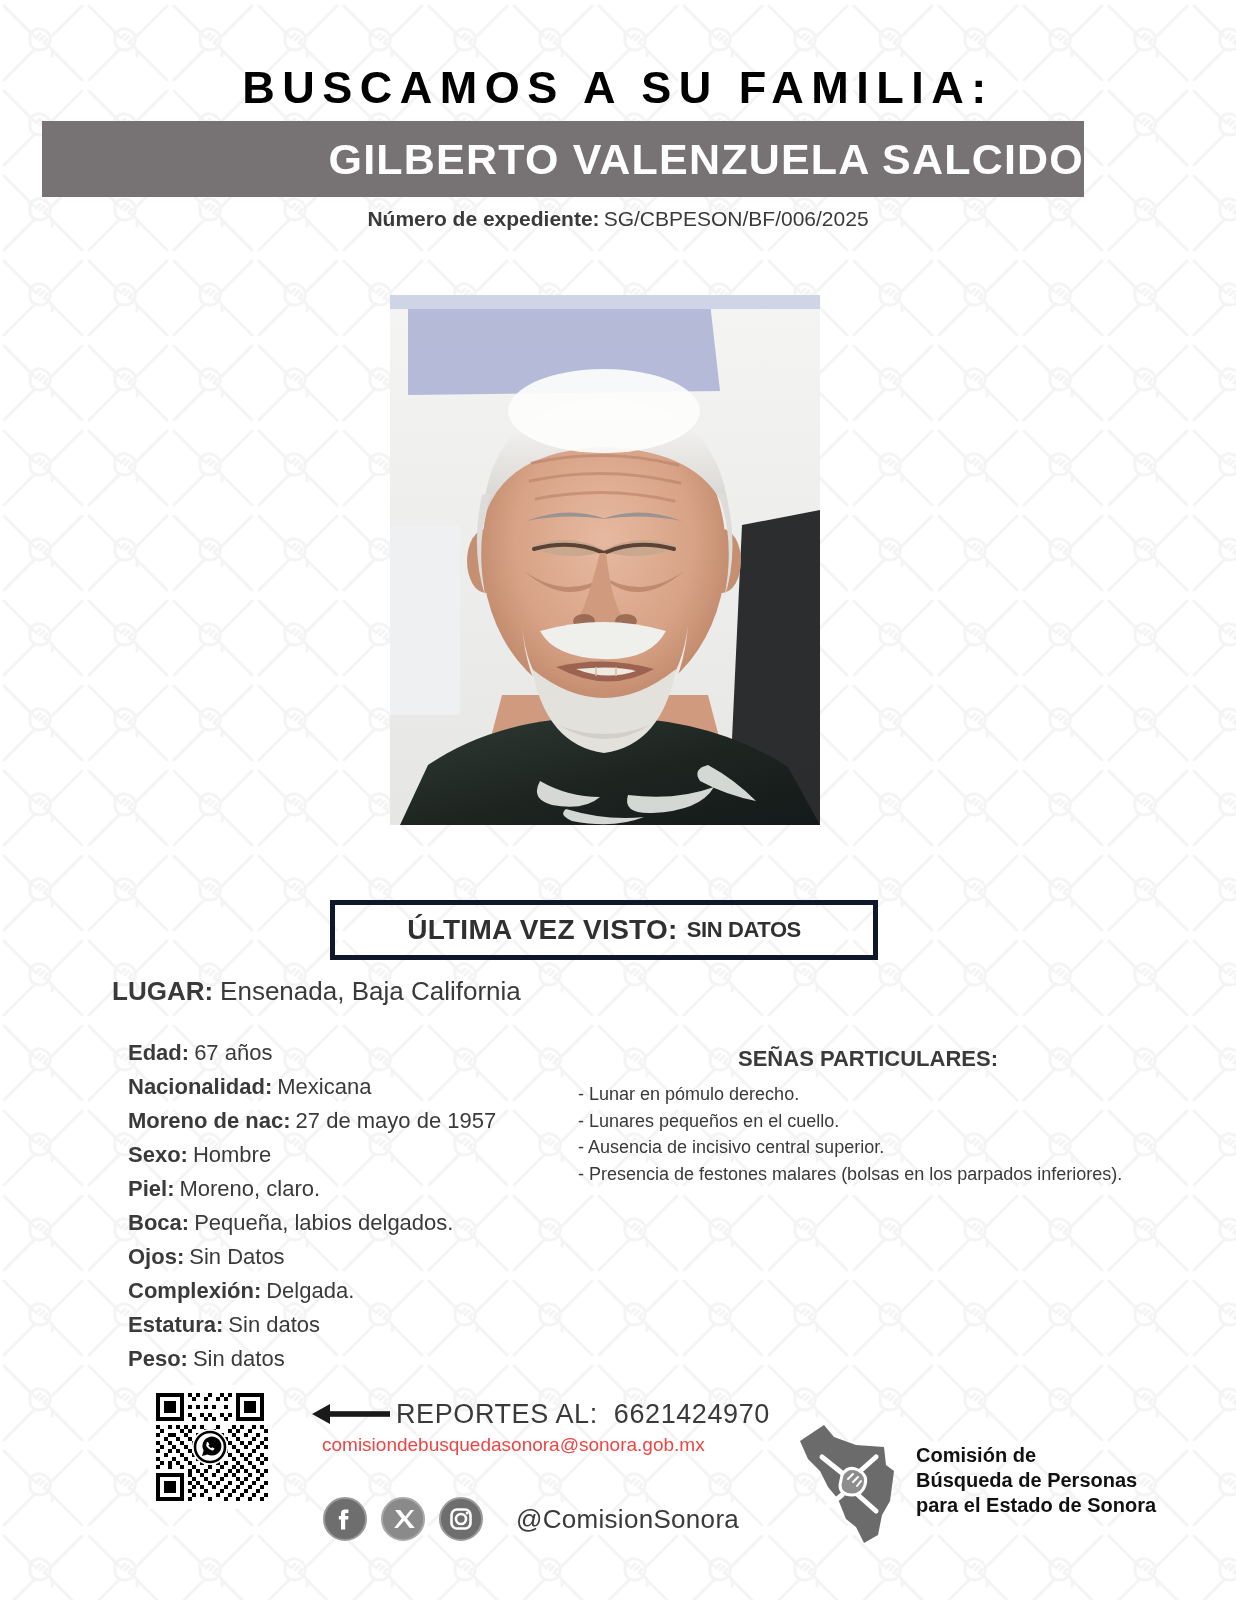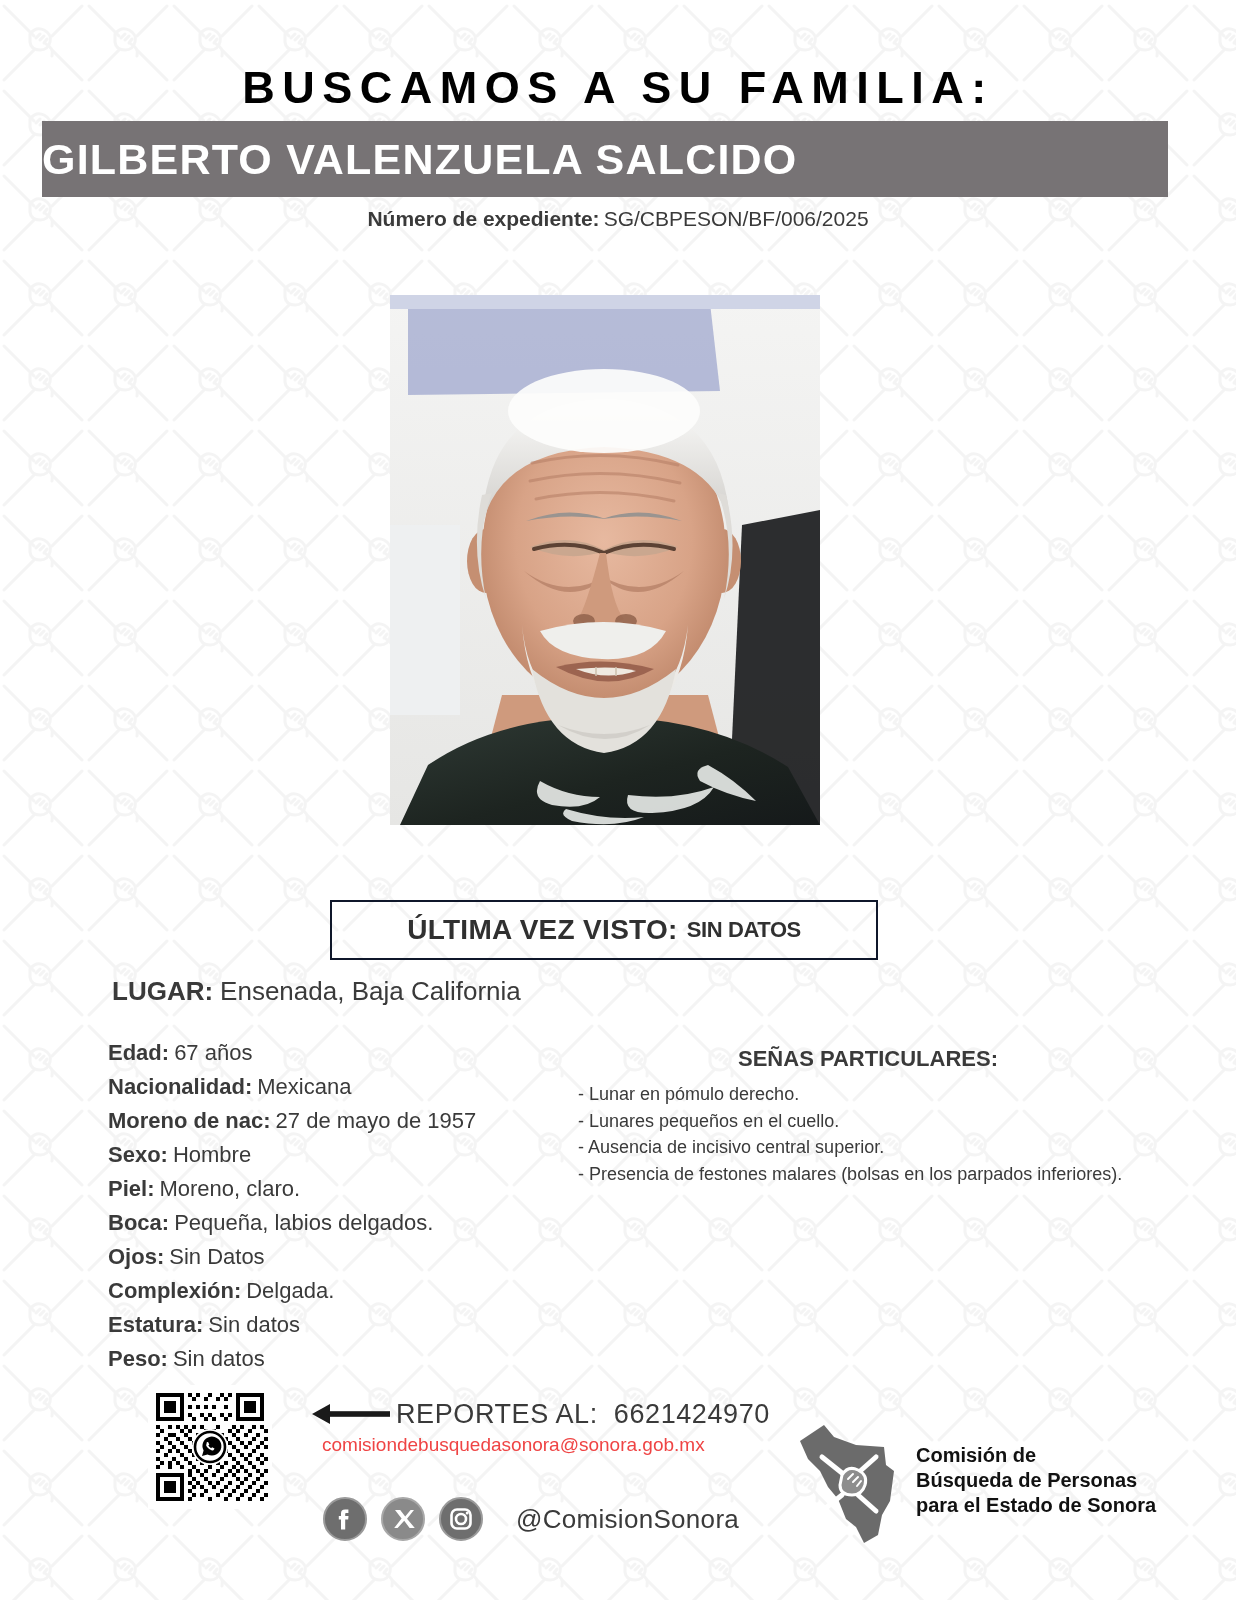--- a/index.html
+++ b/index.html
@@ -43,26 +43,26 @@
     font-size: 45px;
     font-weight: bold;
     letter-spacing: 7.5px;
     color: #000000;
     white-space: nowrap;
   }
   .name-banner {
     position: absolute;
     top: 121px;
     left: 42px;
-    width: 1126px;
+    width: 1042px;
     height: 76px;
     background: #777375;
     display: flex;
     align-items: center;
-    justify-content: flex-start;
+    justify-content: flex-end;
   }
   .name-banner span {
     color: #ffffff;
     font-size: 43px;
     font-weight: bold;
     letter-spacing: 1.2px;
     white-space: nowrap;
   }
   .expediente {
     position: absolute;
@@ -89,21 +89,21 @@
   }
   .photo-frame svg { display: block; width: 430px; height: 530px; }
 
   
   .lastseen-box {
     position: absolute;
     left: 330px;
     top: 900px;
     width: 548px;
     height: 60px;
-    border: 2px solid #0f172a;
+    border: 5px solid #0f172a;
     box-sizing: border-box;
     display: flex;
     align-items: center;
     justify-content: center;
     background: transparent;
   }
   .lastseen-box .lbl {
     font-size: 28px;
     font-weight: bold;
     color: #303030;
@@ -125,21 +125,21 @@
     font-size: 26px;
     color: #3a3a3a;
     white-space: nowrap;
   }
   .lugar b { font-weight: bold; }
   .lugar .val { margin-left: 7px; margin-top: 24px; }
 
   
   .details {
     position: absolute;
-    left: 108px;
+    left: 128px;
     top: 1042px;
     width: 470px;
   }
   .details .row {
     font-size: 22px;
     color: #3a3a3a;
     line-height: 1.0;
     margin-bottom: 12px;
     white-space: nowrap;
   }

